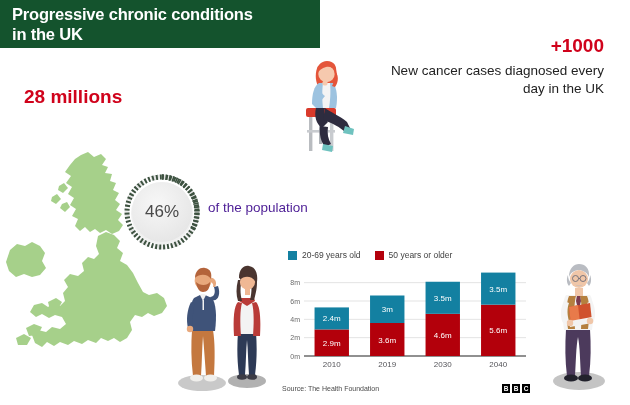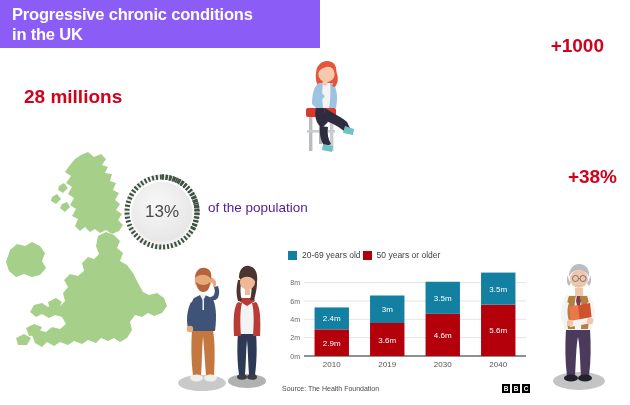--- a/index.html
+++ b/index.html
@@ -6,21 +6,21 @@
   body{
     width:630px;height:405px;background:#ffffff;
     font-family:"Liberation Sans","DejaVu Sans",sans-serif;
     overflow:hidden;position:relative;
   }
   .stage{position:absolute;left:0;top:0;width:630px;height:405px;}
 
   
   .title-box{
     position:absolute;left:0;top:0;width:320px;height:48px;
-    background:#8b5cf6;display:flex;align-items:center;
+    background:#14532d;display:flex;align-items:center;
   }
   .title-box .title{
     color:#ffffff;font-size:16.5px;font-weight:bold;line-height:1.22;
     padding:0 10px 0 12px;letter-spacing:-0.2px;white-space:pre-line;
   }
 
   
   .stat-num{color:#d0021b;font-weight:bold;}
   .stat-body{color:#222222;}
 
@@ -53,21 +53,21 @@
   }
 
   
   .people-pair{position:absolute;left:170px;top:258px;width:105px;height:140px;}
   .woman-chair{position:absolute;left:292px;top:52px;width:76px;height:106px;}
   .elder{position:absolute;left:540px;top:255px;width:78px;height:140px;}
   .people-pair svg,.woman-chair svg,.elder svg{display:block;width:100%;height:100%;}
 
   
   .chart{position:absolute;left:282px;top:250px;width:248px;height:148px;}
-  .legend{display:flex;gap:2px;align-items:center;margin:0 0 6px 6px;}
+  .legend{display:flex;gap:14px;align-items:center;margin:0 0 6px 6px;}
   .legend-item{display:flex;align-items:center;gap:5px;}
   .legend-swatch{width:9px;height:9px;display:inline-block;}
   .legend-text{font-size:8.5px;color:#3f3f3f;white-space:nowrap;}
   .plot{position:relative;width:248px;height:104px;}
   .plot svg{display:block;}
   .source-row{
     position:absolute;left:282px;top:384px;width:248px;
     display:flex;align-items:center;justify-content:space-between;
   }
   .source-text{font-size:7px;color:#4a4a4a;}
@@ -87,24 +87,25 @@
     <span class="title">Progressive chronic conditions
 in the UK</span>
   </div>
 
   <div class="stat-28">
     <span class="stat-num">28 millions</span>
   </div>
 
   <div class="stat-1000">
     <span class="stat-num">+1000</span>
+    <span class="stat-body">New cancer cases diagnosed every
+day in the UK</span>
   </div>
 
   <div class="stat-38">
-    <span class="stat-num">+38%</span>
   </div>
 
   <div class="map">
     <svg viewBox="0 0 190 235" xmlns="http://www.w3.org/2000/svg" aria-hidden="true">
       <g fill="#a6d08a">
 
         <path d="M96,8 L103,4 L108,10 L115,6 L118,13 L126,11 L130,18 L126,24 L131,29 L127,36
                  L133,40 L129,48 L136,52 L133,60 L139,66 L134,74 L140,82 L135,92 L141,100
                  L137,110 L144,116 L140,124 L148,129 L152,138 L160,140 L164,150 L158,158
                  L163,166 L156,172 L160,181 L152,186 L148,196 L138,200 L130,197 L122,203
@@ -151,21 +152,21 @@
         </radialGradient>
       </defs>
       <circle cx="40" cy="41.5" r="31" fill="#e3e3e3" opacity="0.55"></circle>
       <circle cx="40" cy="40" r="30" fill="url(#discg)"></circle>
 
       <circle cx="40" cy="40" r="35" fill="none" stroke="#e2e2e2" stroke-width="5" stroke-dasharray="1.6 1.6"></circle>
 
       <circle cx="40" cy="40" r="35" fill="none" stroke="#3d5240" stroke-width="5" stroke-dasharray="1.6 1.6" stroke-dashoffset="0" transform="rotate(-90 40 40)" pathLength="100" style="stroke-dasharray:0.9 0.9;"></circle>
       <path d="M40,5 A35,35 0 0,1 70.3,57.5" fill="none" stroke="#3d5240" stroke-width="5.5" stroke-dasharray="1.7 1.8"></path>
     </svg>
-    <div class="donut-label">13%</div>
+    <div class="donut-label">46%</div>
   </div>
   <div class="pop-text">of the population</div>
 
   <div class="woman-chair">
     <svg viewBox="0 0 76 106" xmlns="http://www.w3.org/2000/svg" aria-hidden="true">
 
       <rect x="14" y="56" width="30" height="9" rx="2" fill="#d93a2b"></rect>
       <rect x="17" y="65" width="3.4" height="34" fill="#b9bcc0"></rect>
       <rect x="38" y="65" width="3.4" height="34" fill="#c8cbcf"></rect>
       <rect x="15" y="78" width="28" height="2.6" fill="#c8cbcf"></rect>

